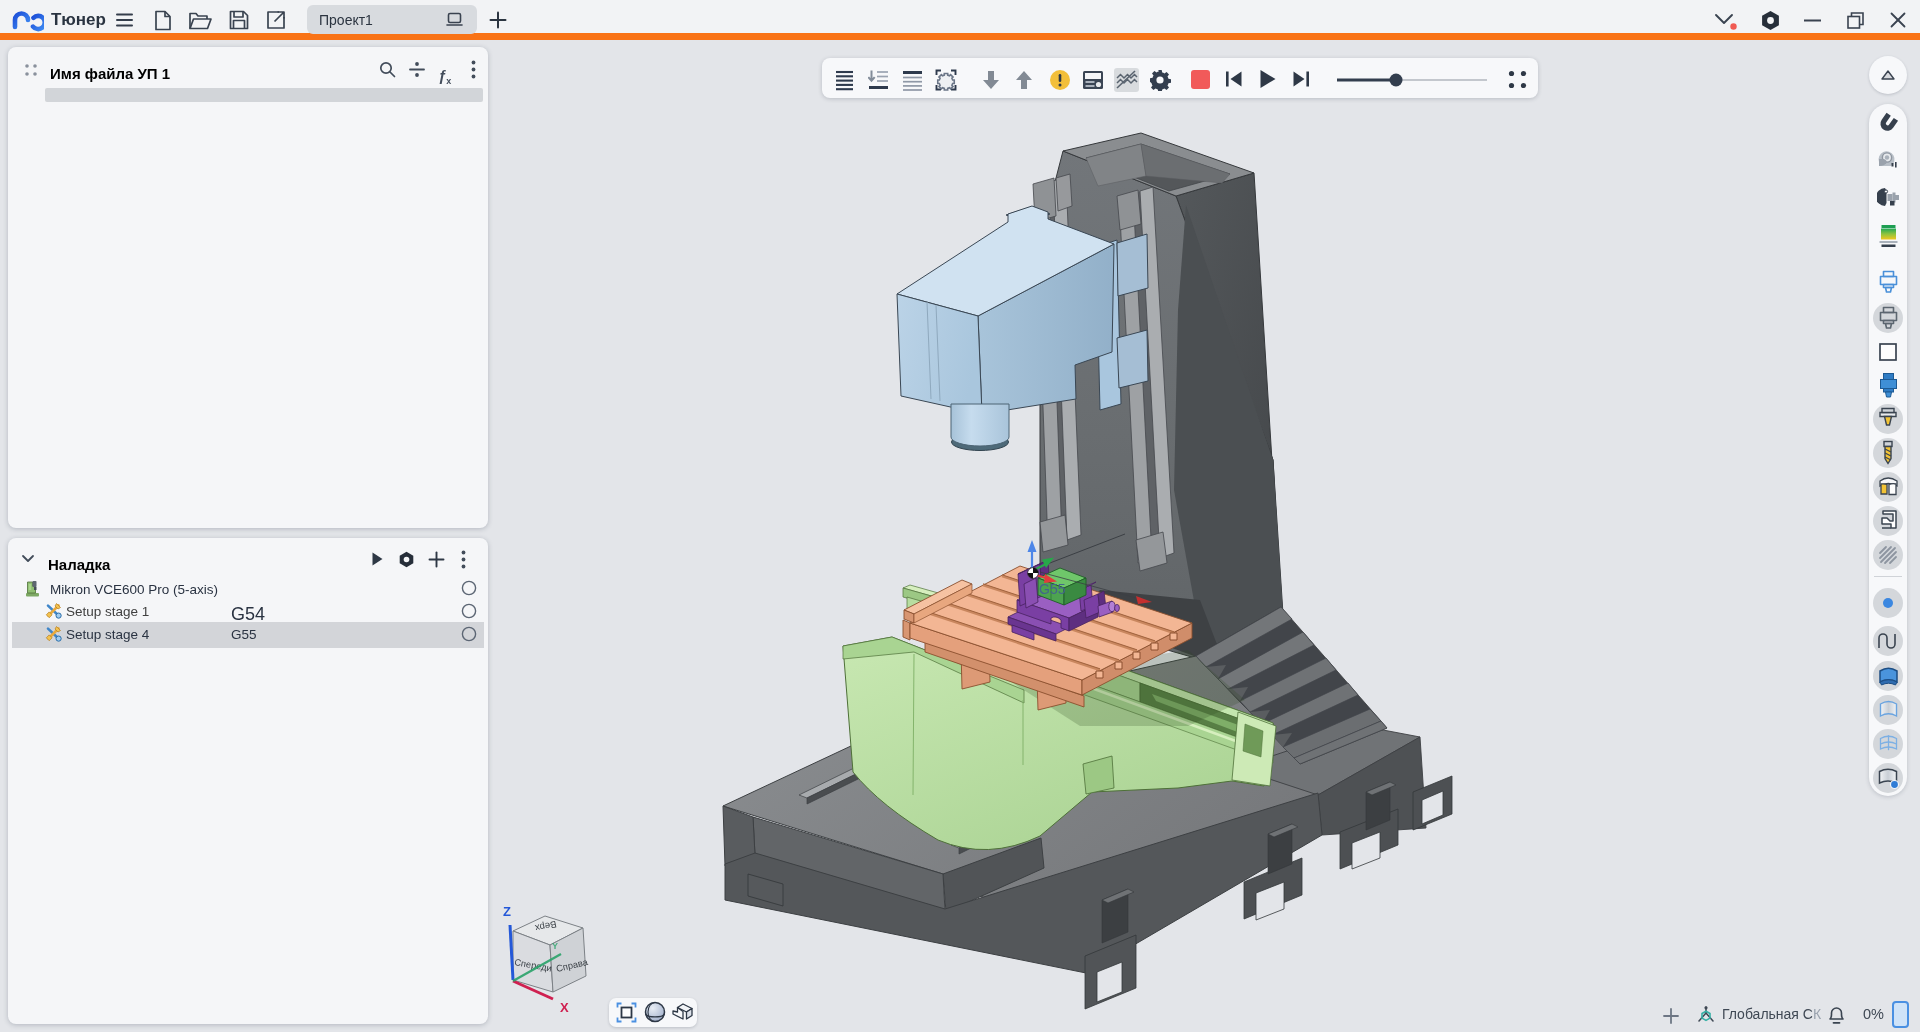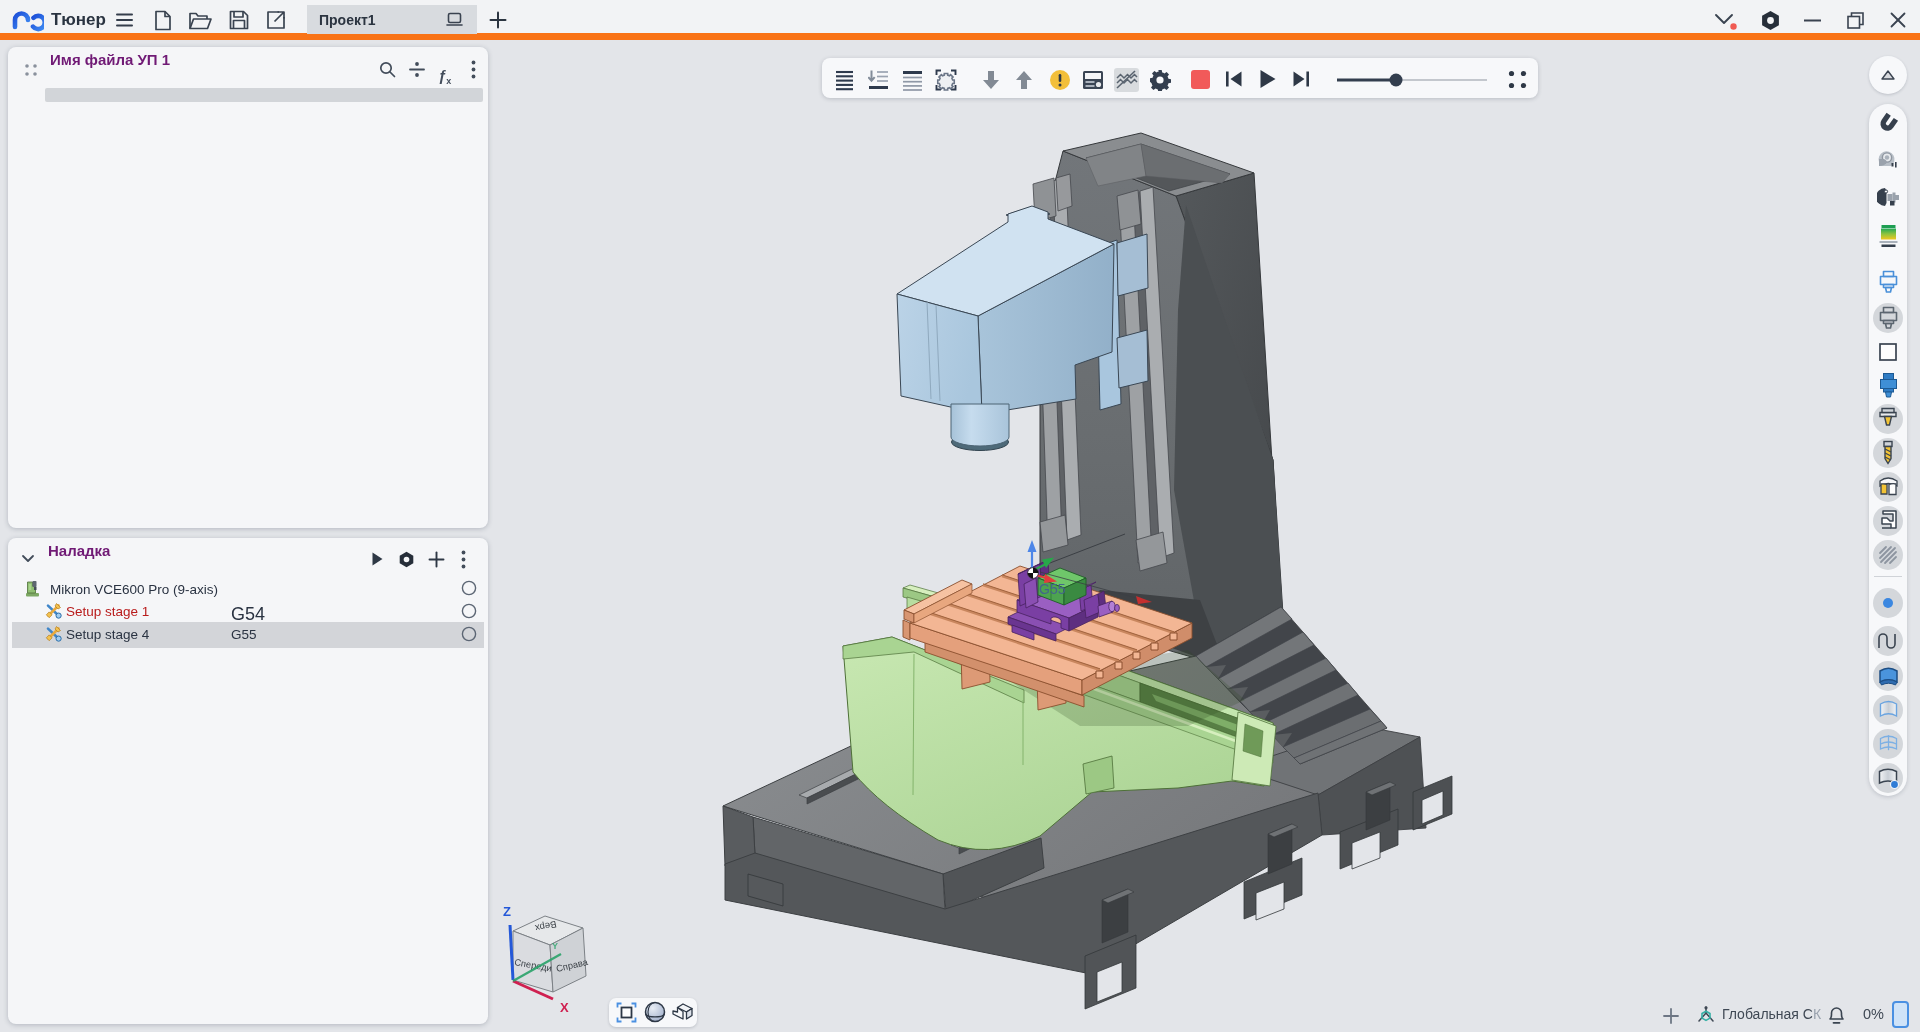--- a/index.html
+++ b/index.html
@@ -2,21 +2,21 @@
 <html><head>
 <meta charset="utf-8">
 <style>
   * { margin:0; padding:0; box-sizing:border-box; }
   html,body { width:1920px; height:1032px; overflow:hidden; font-family:"Liberation Sans",sans-serif; }
   body { background:#e3e5e9; position:relative; }
   #titlebar { position:absolute; left:0; top:0; width:1920px; height:40px; background:#f2f3f5; border-bottom:7px solid #f97316; }
   .panel { position:absolute; background:#f5f6f8; border-radius:8px; box-shadow:0 1px 5px rgba(40,50,70,.25); }
   #panel1 { left:8px; top:47px; width:480px; height:481px; }
   #panel2 { left:8px; top:538px; width:480px; height:486px;padding-left:14px; }
-  .ptitle { position:absolute; font-size:15px; font-weight:bold; color:#701a75; top:4px; }
+  .ptitle { position:absolute; font-size:15px; font-weight:bold; color:#000000; top:18px; }
   #topbar { position:absolute; left:822px; top:58px; width:716px; height:40px; background:#f7f8fa; border-radius:8px; box-shadow:0 1px 4px rgba(40,50,70,.22); }
   #righttb { position:absolute; left:1869px; top:104px; width:38px; height:692px; background:#f7f8fa; border-radius:19px; box-shadow:0 1px 4px rgba(40,50,70,.2); }
   #rtopbtn { position:absolute; left:1869px; top:56px; width:38px; height:38px; background:#f7f8fa; border-radius:50%; box-shadow:0 1px 3px rgba(40,50,70,.2); }
   #bottomtb { position:absolute; left:609px; top:998px; width:88px; height:29px; background:#f7f8fa; border-radius:7px; box-shadow:0 1px 3px rgba(40,50,70,.2); }
   #scene { position:absolute; left:0; top:0; }
   .ico { position:absolute; }
   text { font-family:"Liberation Sans",sans-serif; }
 </style>
 </head>
 <body>
@@ -284,21 +284,21 @@
   <path d="M1 16.5 L4.5 7 h17.5 L18.5 16.5 Z" fill="none" stroke="#3a4350" stroke-width="1.7" stroke-linejoin="round"></path>
 </svg>
 <svg class="ico" style="left:229px;top:10px" width="20" height="20" viewBox="0 0 20 20">
   <path d="M1.5 1.5 h13 l4 4 v13 h-17 Z" fill="none" stroke="#3a4350" stroke-width="1.7" stroke-linejoin="round"></path>
   <path d="M5 1.5 v5.5 h9 v-5.5 M4.5 18.5 v-8 h11 v8" fill="none" stroke="#3a4350" stroke-width="1.7" stroke-linejoin="round"></path>
 </svg>
 <svg class="ico" style="left:266px;top:10px" width="20" height="20" viewBox="0 0 20 20">
   <path d="M13 2 H2 v16 h16 V7" fill="none" stroke="#3a4350" stroke-width="1.7" stroke-linejoin="round"></path>
   <path d="M8.5 11.5 L18 2 M11.5 2 H18 v6.5" fill="none" stroke="#3a4350" stroke-width="1.7" stroke-linejoin="round"></path>
 </svg>
-<div style="position:absolute;left:307px;top:5px;width:170px;height:29px;background:#d8dbdf;border-radius:0;font-weight:bold;">
+<div style="position:absolute;left:307px;top:5px;width:170px;height:29px;background:#d8dbdf;border-radius:6px;">
   <span style="position:absolute;left:12px;top:7px;font-size:14px;color:#2b3440">Проект1</span>
   <svg class="ico" style="left:139px;top:7px" width="17" height="15" viewBox="0 0 17 15">
     <rect x="2.5" y="1.5" width="12" height="9" rx="1.5" fill="none" stroke="#3a4350" stroke-width="1.6"></rect>
     <line x1="1" y1="13" x2="16" y2="13" stroke="#3a4350" stroke-width="1.6" stroke-linecap="round"></line>
   </svg>
 </div>
 <svg class="ico" style="left:489px;top:11px" width="18" height="18" viewBox="0 0 18 18">
   <g stroke="#2b3440" stroke-width="2" stroke-linecap="round">
         <line x1="9" y1="1.5" x2="9" y2="16.5"></line>
         <line x1="1.5" y1="9" x2="16.5" y2="9"></line>
@@ -381,32 +381,32 @@
       </g>
 </svg>
 <div style="position:absolute;left:4px;top:84px;width:472px;height:26px;background:#d3d5d9"></div>
 <svg class="ico" style="left:16px;top:41px" width="19" height="19" viewBox="0 0 19 19">
   <rect x="2" y="14" width="13" height="3.5" rx="1" fill="#7da864"></rect>
   <path d="M3.5 14 V3 h5 v4 h3 v7 Z" fill="#8fbe72" stroke="#4e7038" stroke-width="0.8"></path>
   <rect x="8.5" y="2" width="4" height="6" rx="0.8" fill="#5d6670"></rect>
   <rect x="10" y="8" width="2.5" height="3" fill="#454d57"></rect>
   <path d="M4.8 5 h2.4 v6 h-2.4 Z" fill="#a9d48c"></path>
 </svg>
-<div style="position:absolute;left:42px;top:44px;font-size:13.5px;color:#2a3342">Mikron VCE600 Pro (9-axis)</div>
+<div style="position:absolute;left:42px;top:44px;font-size:13.5px;color:#2a3342">Mikron VCE600 Pro (5-axis)</div>
 <svg class="ico" style="left:453px;top:42px" width="16" height="16" viewBox="0 0 16 16">
       <circle cx="8" cy="8" r="6.6" fill="none" stroke="#5c6674" stroke-width="1.4"></circle>
     </svg>
 <svg class="ico" style="left:37px;top:64px" width="17" height="17" viewBox="0 0 17 17">
   <line x1="3" y1="3.6" x2="14" y2="14" stroke="#3f86c9" stroke-width="2.6" stroke-linecap="round"></line>
   <circle cx="13.6" cy="13.6" r="2.6" fill="#9fccf0" stroke="#2b6da8" stroke-width="1"></circle>
   <line x1="13.5" y1="3.5" x2="3.5" y2="13.5" stroke="#e8a93c" stroke-width="2.6" stroke-linecap="round"></line>
   <path d="M11.5 1.5 l4 4-2.5 1.5-3-3Z" fill="#f3c24f" stroke="#b27b1f" stroke-width="0.7"></path>
   <path d="M1.3 12.8 l2.9-2.9 2.9 2.9-2.9 2.9Z" fill="#f3c24f" stroke="#b27b1f" stroke-width="0.7"></path>
 </svg>
-<div style="position:absolute;left:58px;top:66px;font-size:13.5px;color:#b91c1c">Setup stage 1</div>
+<div style="position:absolute;left:58px;top:66px;font-size:13.5px;color:#404040">Setup stage 1</div>
 <div style="position:absolute;left:223px;top:66px;font-size:18px;color:#2a3342">G54</div>
 <svg class="ico" style="left:453px;top:65px" width="16" height="16" viewBox="0 0 16 16">
       <circle cx="8" cy="8" r="6.6" fill="none" stroke="#5c6674" stroke-width="1.4"></circle>
     </svg>
 <svg class="ico" style="left:37px;top:87px" width="17" height="17" viewBox="0 0 17 17">
   <line x1="3" y1="3.6" x2="14" y2="14" stroke="#3f86c9" stroke-width="2.6" stroke-linecap="round"></line>
   <circle cx="13.6" cy="13.6" r="2.6" fill="#9fccf0" stroke="#2b6da8" stroke-width="1"></circle>
   <line x1="13.5" y1="3.5" x2="3.5" y2="13.5" stroke="#e8a93c" stroke-width="2.6" stroke-linecap="round"></line>
   <path d="M11.5 1.5 l4 4-2.5 1.5-3-3Z" fill="#f3c24f" stroke="#b27b1f" stroke-width="0.7"></path>
   <path d="M1.3 12.8 l2.9-2.9 2.9 2.9-2.9 2.9Z" fill="#f3c24f" stroke="#b27b1f" stroke-width="0.7"></path>

